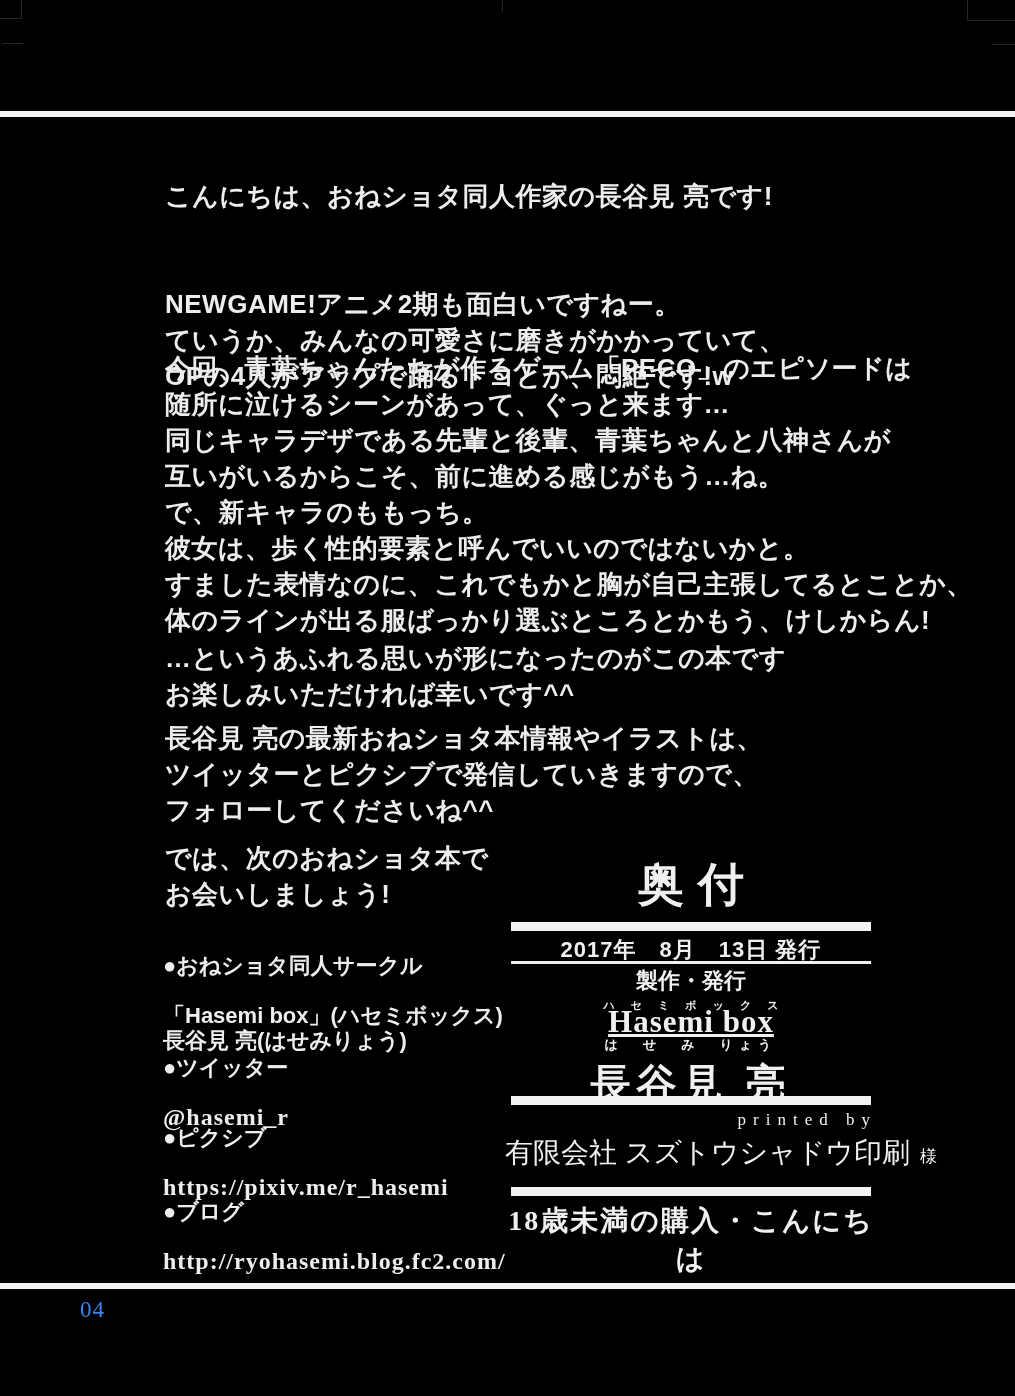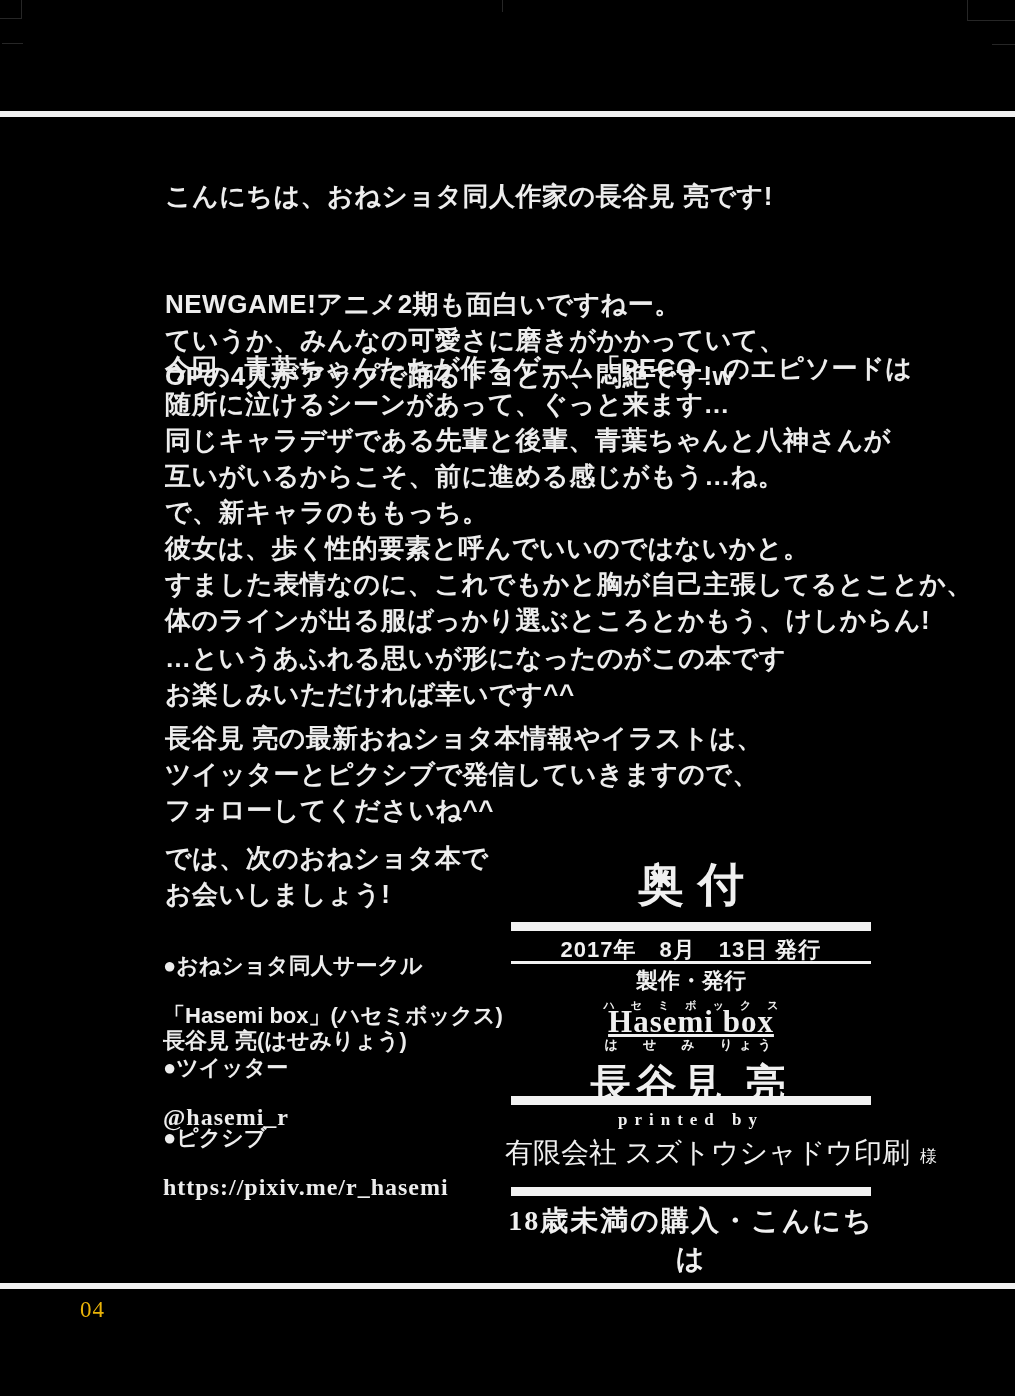--- a/index.html
+++ b/index.html
@@ -66,36 +66,36 @@
     top:152px;
     font-family:"Liberation Serif","DejaVu Serif",serif;
     font-size:31px;font-weight:700;letter-spacing:1px;text-decoration:underline;
   }
   .furi2{top:184px;font-size:13px;font-weight:700;letter-spacing:6px;}
   .author-name{top:196px;font-size:40px;font-weight:900;letter-spacing:6px;margin-top:8px;}
   .bar2{top:244px;}
   .printedby{
     top:258px;
     font-family:"Liberation Serif","DejaVu Serif",serif;
-    font-size:17px;font-weight:700;letter-spacing:7px;
+    font-size:17px;font-weight:400;letter-spacing:7px;text-align:right;
   }
   .printer-line{top:282px;font-size:28px;font-weight:400;letter-spacing:0px;white-space:nowrap;}
   .printer-honorific{font-size:17px;font-weight:400;margin-left:10px;}
   .bar3{top:335px;}
   .age-notice{
     top:350px;
     font-family:"Liberation Serif","DejaVu Serif",serif;
     font-size:28px;font-weight:700;letter-spacing:2px;
   }
 
   
   .page-number{
     position:absolute;left:80px;top:1297px;
     font-family:"Liberation Serif","DejaVu Serif",serif;
-    font-size:23px;color:#eab308;letter-spacing:1px;
+    font-size:23px;color:#3b82f6;letter-spacing:1px;
   }
 
   
   .mark{position:absolute;background:#262626;}
   .mark-b{background:#383838;}
   .box{position:absolute;background:transparent;border:1px solid #383838;}
   .box-dim{border-color:#2a2a2a;}
 </style>
 </head>
 <body>
@@ -145,20 +145,24 @@
 長谷見 亮(はせみりょう)</span>
   </div>
   <div class="info-group g2">
     <span class="info-label">●ツイッター</span>
     <span class="info-value">@hasemi_r</span>
   </div>
   <div class="info-group g3">
     <span class="info-label">●ピクシブ</span>
     <span class="info-value">https://pixiv.me/r_hasemi</span>
   </div>
+  <div class="info-group g4">
+    <span class="info-label">●ブログ</span>
+    <span class="info-value">http://ryohasemi.blog.fc2.com/</span>
+  </div>
 
   <div class="colophon">
     <div class="col-el okuzuke-title">奥付</div>
     <div class="bar bar1"></div>
     <div class="col-el pub-date">2017年　8月　13日 発行</div>
     <div class="thinline"></div>
     <div class="col-el produced">製作・発行</div>
     <div class="col-el furi1">ハセミボックス</div>
     <div class="col-el circle-name">Hasemi box</div>
     <div class="col-el furi2">は　せ　み　りょう</div>

